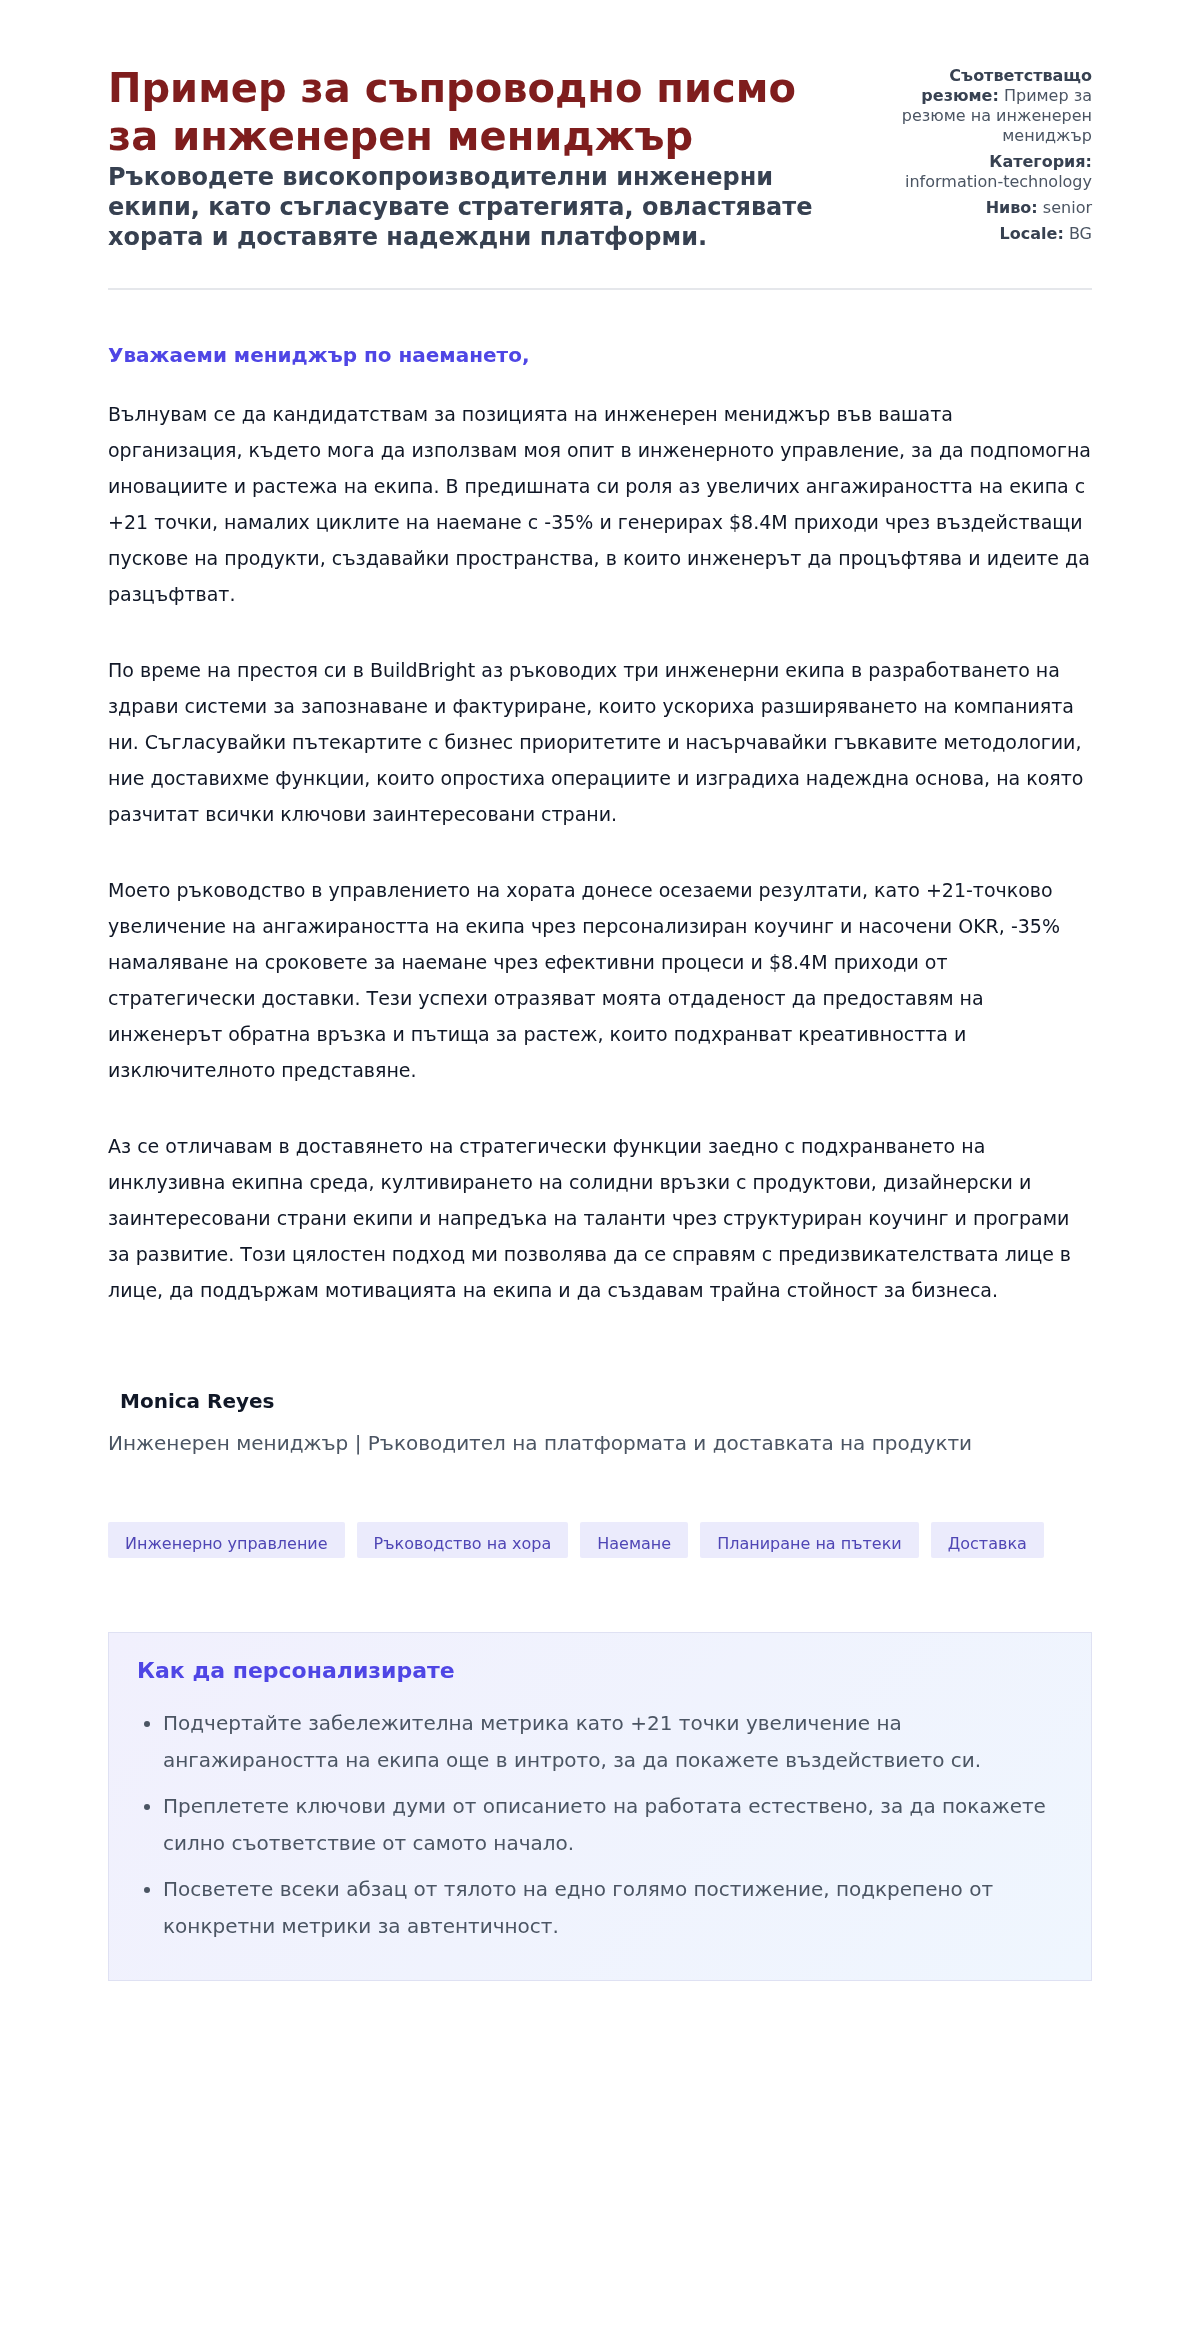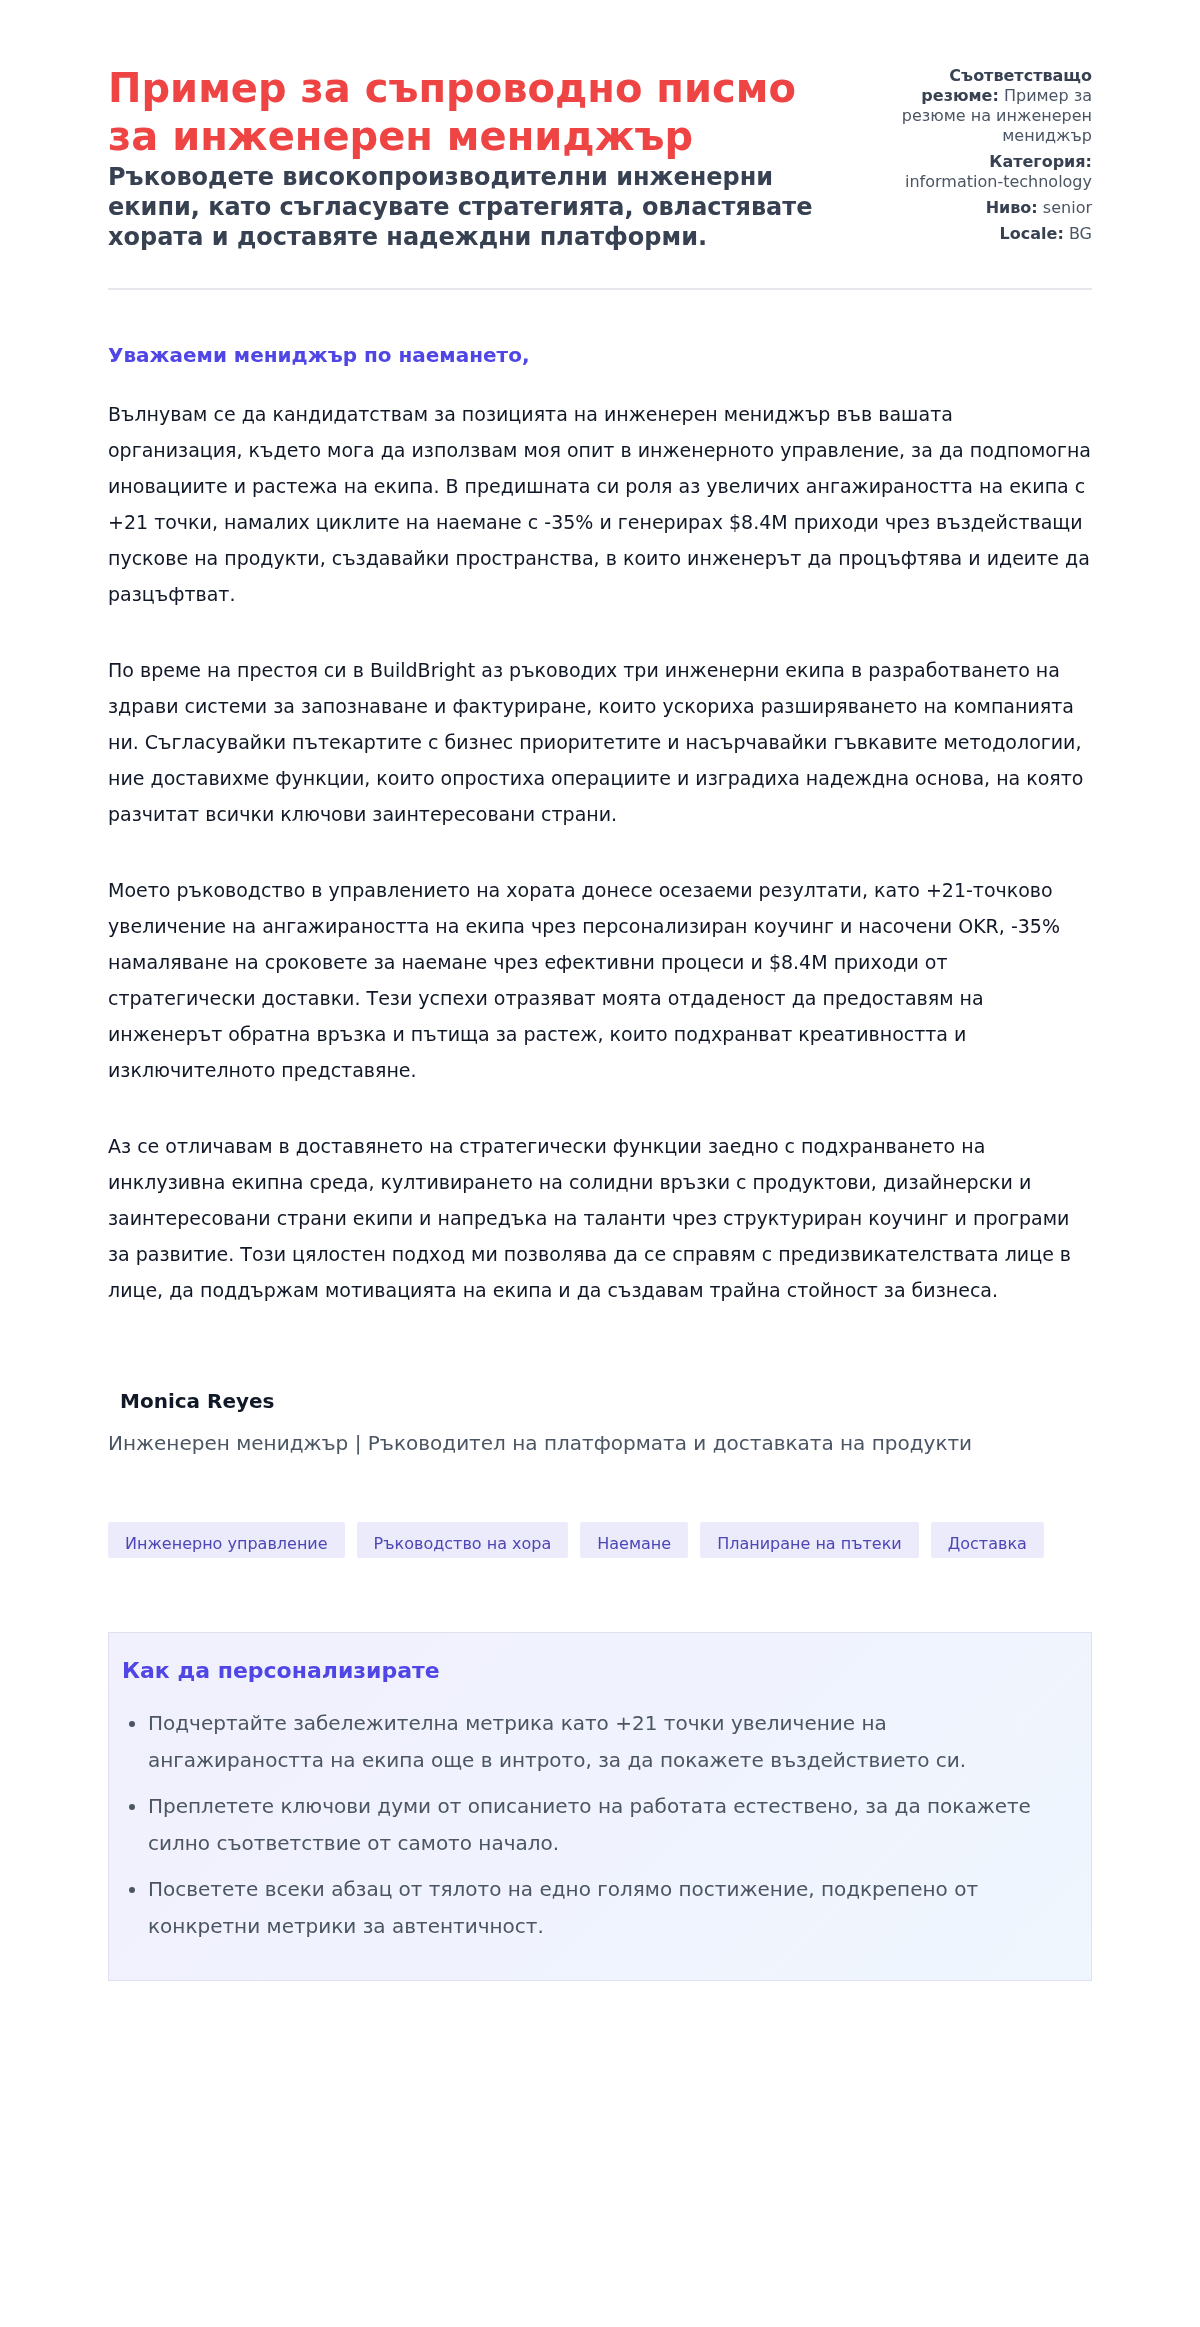--- a/index.html
+++ b/index.html
@@ -20,21 +20,21 @@
     align-items: flex-start;
     padding-bottom: 36px;
     border-bottom: 2px solid #e5e7eb;
   }
   .header-left { width: 720px; }
   .page-title {
     margin: 0;
     font-size: 40px;
     line-height: 48px;
     font-weight: bold;
-    color: #ef4444;
+    color: #7f1d1d;
   }
   .page-subtitle {
     margin: 2px 0 0 0;
     font-size: 24px;
     line-height: 30px;
     font-weight: bold;
     color: #374151;
   }
   .meta {
     width: 230px;
@@ -87,21 +87,21 @@
     height: 36px;
     padding: 0 17px;
     border-radius: 2px;
     cursor: pointer;
   }
   .tips {
     margin-top: 74px;
     box-sizing: border-box;
     border: 1px solid #dfe1f3;
     background: linear-gradient(135deg, #f1f0fd 0%, #eff6fe 100%);
-    padding: 22px 30px 26px 13px;
+    padding: 22px 30px 26px 28px;
   }
   .tips-title {
     margin: 0 0 18px 0;
     font-size: 22px;
     line-height: 32px;
     font-weight: bold;
     color: #4f46e5;
   }
   .tips-list {
     margin: 0;

